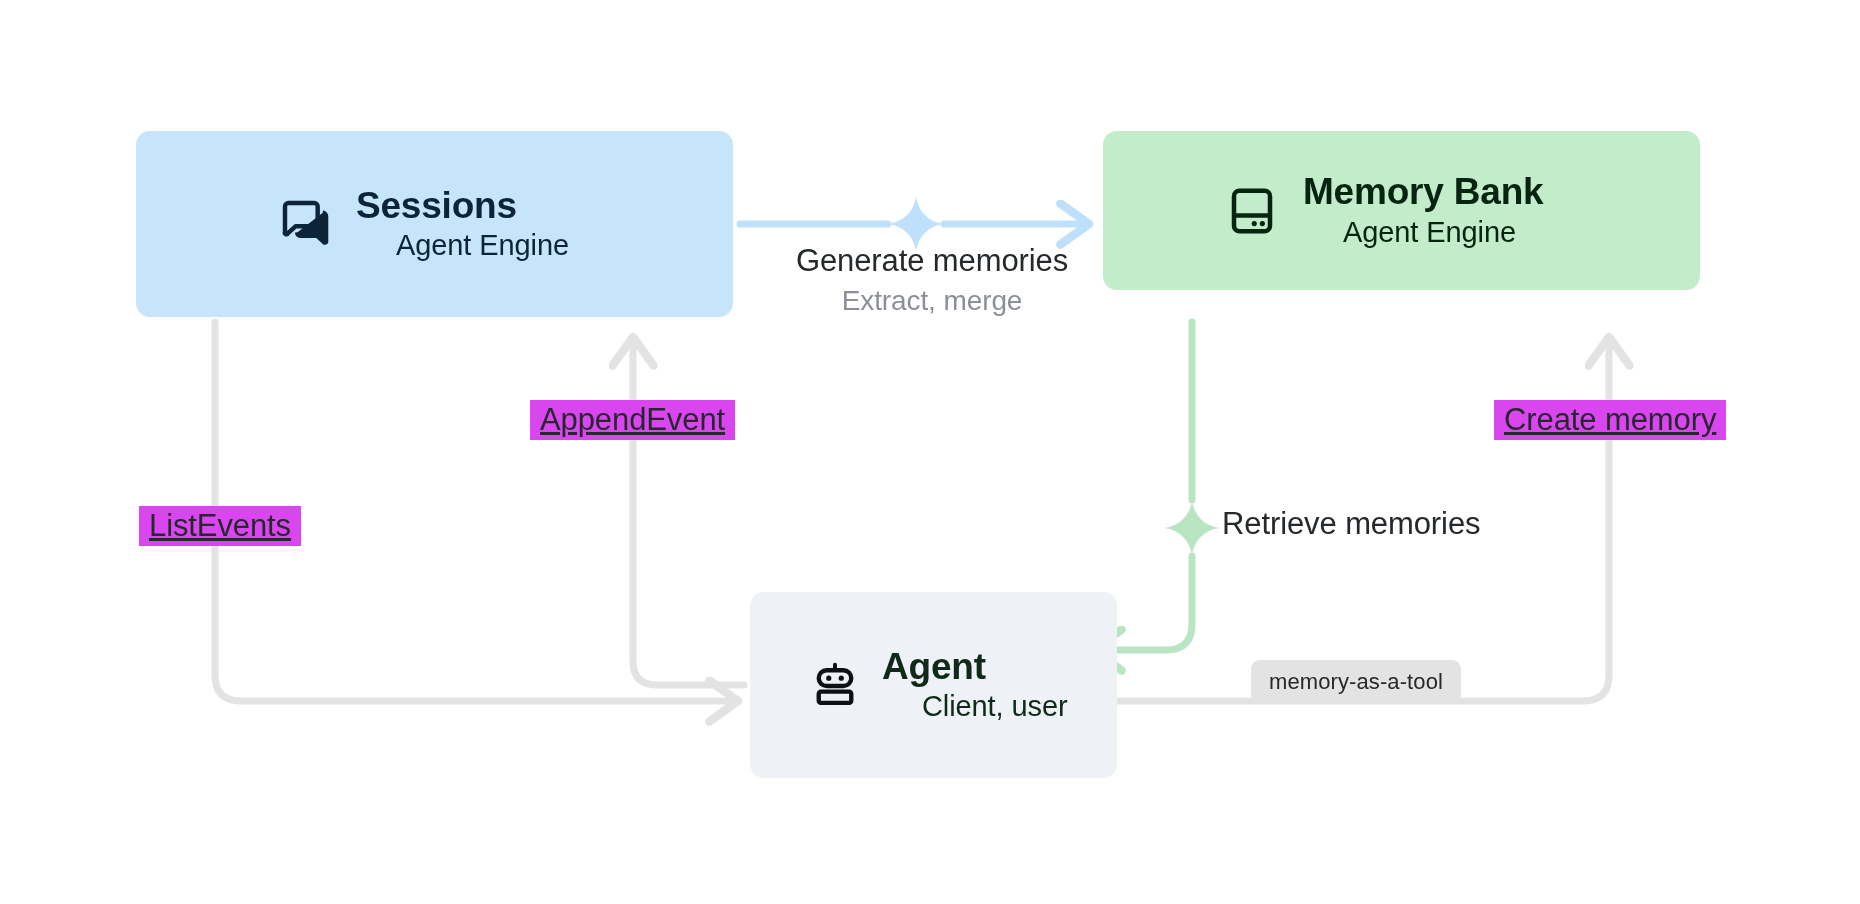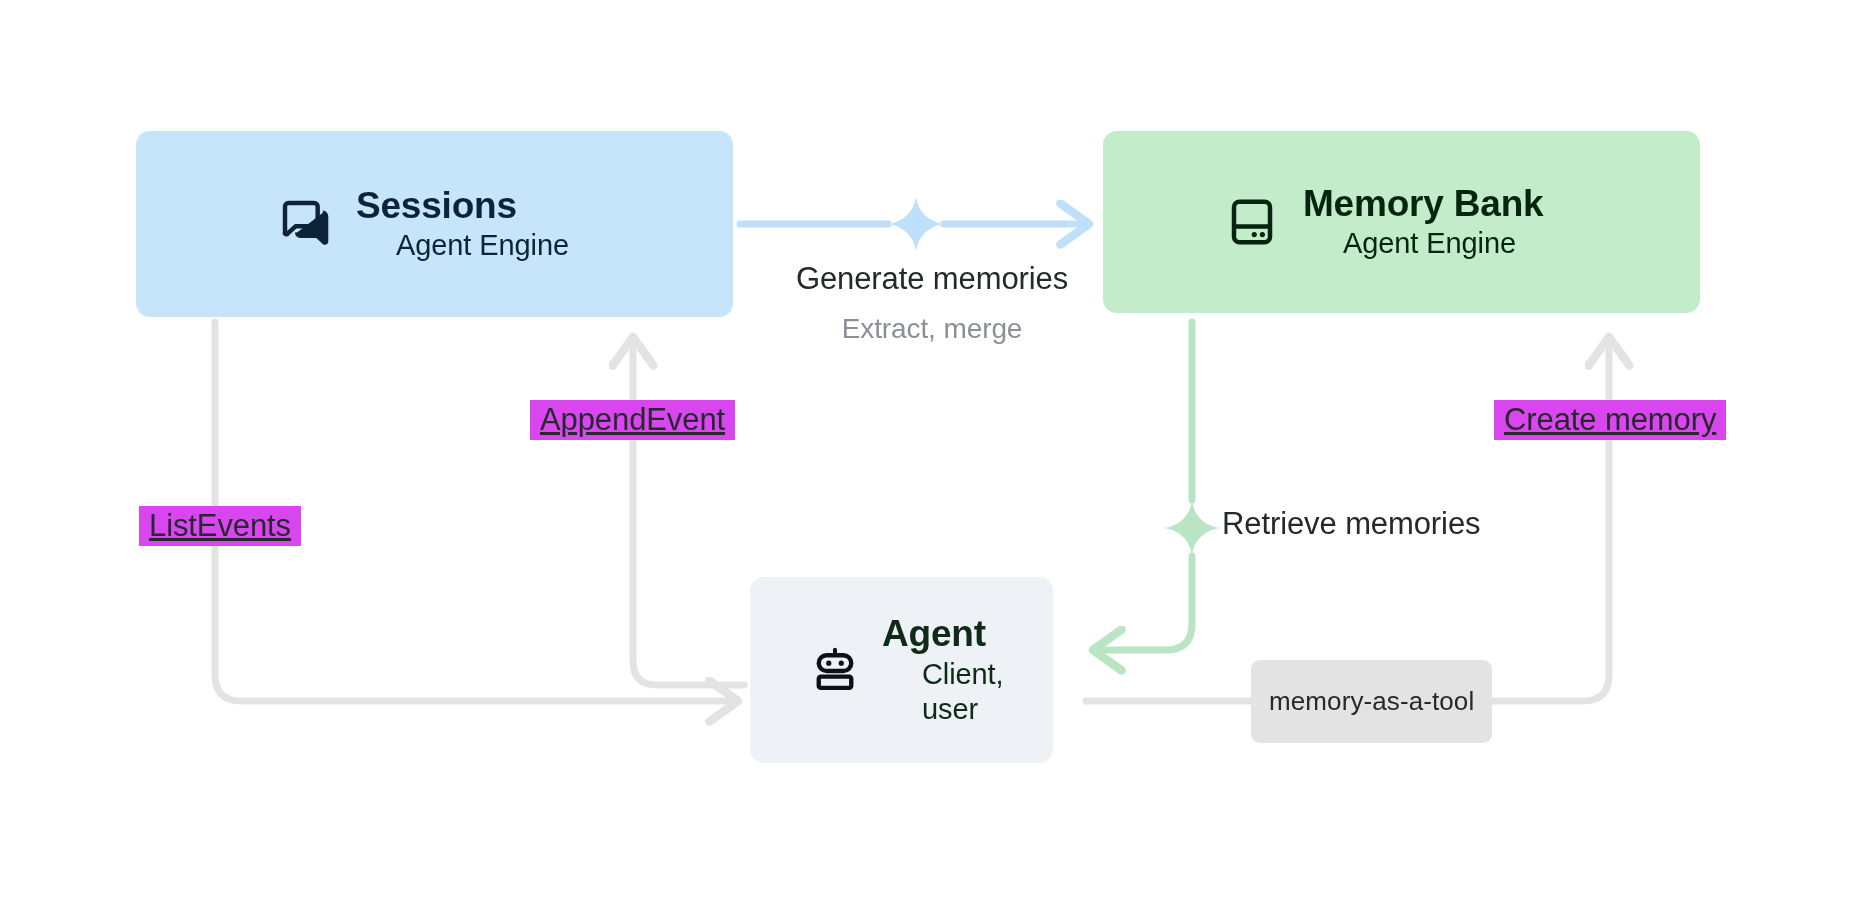--- a/index.html
+++ b/index.html
@@ -70,33 +70,33 @@
   }
   #node-sessions .node-title,
   #node-sessions .node-sub { color: #0d2438; }
   #node-sessions .node-icon { margin-right: 22px; }
 
   
   #node-memorybank {
     left: 1103px;
     top: 131px;
     width: 597px;
-    height: 182px;
+    height: 159px;
     background: #c2ecca;
     padding-left: 122px;
   }
   #node-memorybank .node-title,
   #node-memorybank .node-sub { color: #06240f; }
   #node-memorybank .node-icon { margin-right: 24px; }
 
   
   #node-agent {
     left: 750px;
-    top: 577px;
-    width: 303px;
+    top: 592px;
+    width: 367px;
     height: 186px;
     background: #eef1f6;
     padding-left: 60px;
   }
   #node-agent .node-title,
   #node-agent .node-sub { color: #0f2a18; }
   #node-agent .node-icon { margin-right: 22px; }
 
   
   .edge-label {
@@ -104,32 +104,32 @@
     font-size: 31px;
     color: #26292c;
     white-space: nowrap;
     letter-spacing: -0.1px;
   }
   .edge-label .sub {
     display: block;
     font-size: 28px;
     color: #8c9096;
     text-align: center;
-    margin-top: 16px;
+    margin-top: 6px;
   }
   .edge-label.centered { text-align: center; }
   .edge-label.label-bg {
     background: #d946ef;
     padding: 2px 10px;
     text-decoration: underline;
   }
 
   #lbl-generate {
     left: 772px;
-    top: 261px;
+    top: 243px;
     width: 320px;
   }
   #lbl-appendevent {
     left: 530px;
     top: 400px;
   }
   #lbl-listevents {
     left: 139px;
     top: 506px;
     text-align: right;
@@ -142,22 +142,22 @@
     left: 1494px;
     top: 400px;
   }
 
   .badge {
     position: absolute;
     left: 1251px;
     top: 660px;
     background: #e3e3e3;
     border-radius: 9px;
-    padding: 26px 18px;
-    font-size: 26px;
+    padding: 9px 18px;
+    font-size: 22px;
     color: #26292c;
     letter-spacing: 0.1px;
     white-space: nowrap;
   }
 
   .sparkle {
     position: absolute;
   }
 </style>
 </head>

